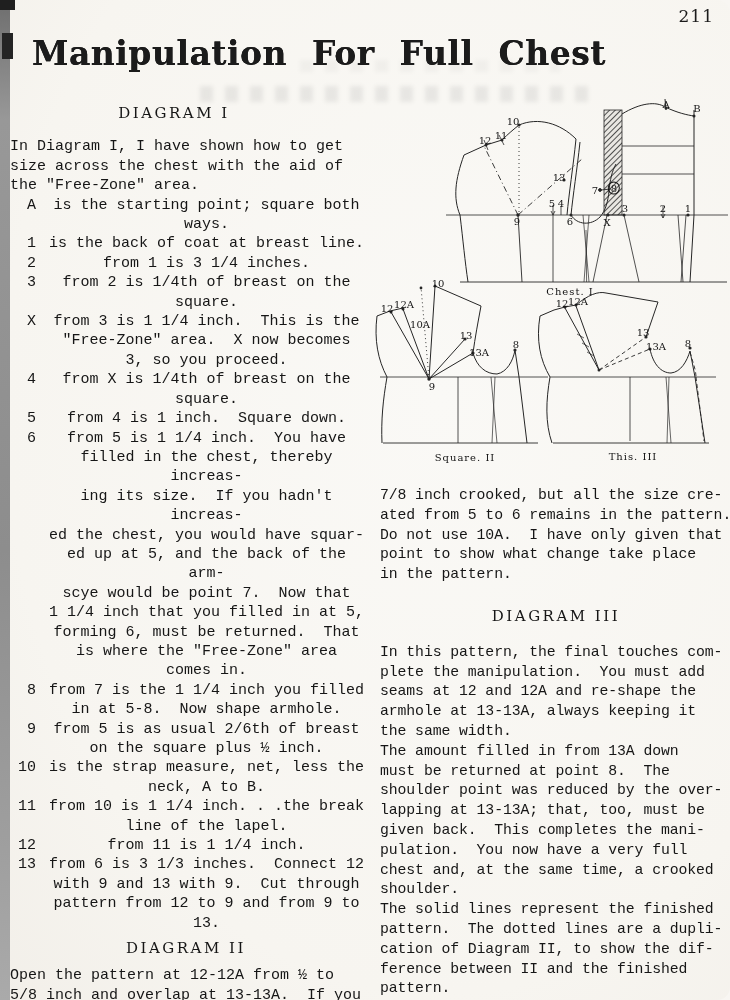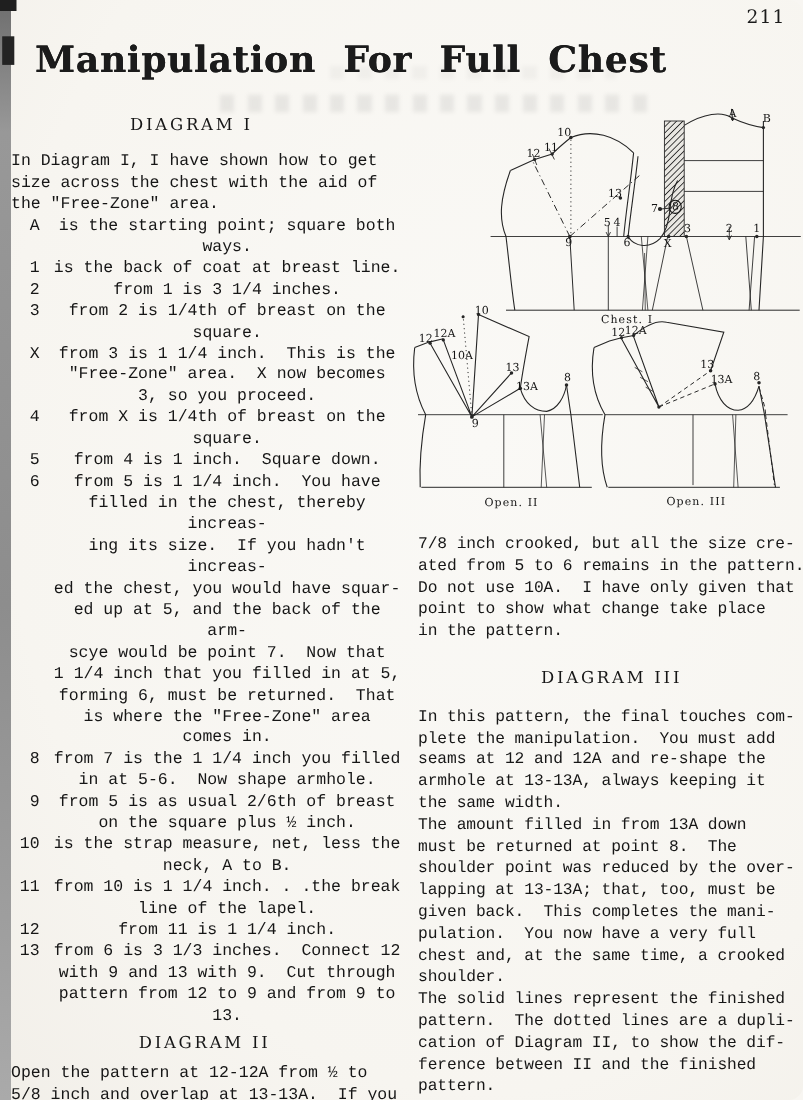--- a/index.html
+++ b/index.html
@@ -115,21 +115,21 @@
 ed up at 5, and the back of the arm-
 scye would be point 7.  Now that
 1 1/4 inch that you filled in at 5,
 forming 6, must be returned.  That
 is where the "Free-Zone" area
 comes in.</span>
         </div>
         <div class="li-row">
           <span class="li-label">8</span>
           <span class="li-text">from 7 is the 1 1/4 inch you filled
-in at 5-6.  Now shape armhole.</span>
+in at 5-8.  Now shape armhole.</span>
         </div>
         <div class="li-row">
           <span class="li-label">9</span>
           <span class="li-text">from 5 is as usual 2/6th of breast
 on the square plus ½ inch.</span>
         </div>
         <div class="li-row">
           <span class="li-label">10</span>
           <span class="li-text">is the strap measure, net, less the
 neck, A to B.</span>
@@ -289,21 +289,21 @@
             <circle cx="51" cy="8" r="1.4"></circle>
             <circle cx="21" cy="32" r="1.5"></circle>
           <circle cx="33" cy="29" r="1.5"></circle>
             <circle cx="95" cy="59" r="1.6"></circle>
             <circle cx="103" cy="73" r="1.6"></circle>
           <circle cx="59" cy="99" r="1.7"></circle>
             <circle cx="145" cy="70" r="1.6"></circle>
         </g>
       </g>
     </svg>
-    <span class="caption cap-2">Open. II</span>
+    <span class="caption cap-2">Square. II</span>
   <span class="pt" style="left: 50px; top: 4px; margin-top: 40px;">10A</span>
       <span class="pt" style="left: 68px; top: 3px;">10</span>
       <span class="pt" style="left: 17px; top: 28px;">12</span>
       <span class="pt" style="left: 34px; top: 24px;">12A</span>
       <span class="pt" style="left: 96px; top: 55px;">13</span>
       <span class="pt" style="left: 109px; top: 72px;">13A</span>
       <span class="pt" style="left: 62px; top: 106px;">9</span>
       <span class="pt" style="left: 146px; top: 64px;">8</span>
     </div>
 
@@ -329,21 +329,21 @@
         <g fill="#262626" stroke="none">
           <circle cx="35" cy="19" r="1.5"></circle>
             <circle cx="46" cy="17" r="1.5"></circle>
             <circle cx="116" cy="49" r="1.6"></circle>
           <circle cx="120" cy="61" r="1.6"></circle>
             <circle cx="160" cy="60" r="1.6"></circle>
             <circle cx="69" cy="82" r="1.5"></circle>
         </g>
       </g>
     </svg>
-    <span class="caption cap-3">Open. III</span>
+    <span class="caption cap-3">This. III</span>
   <span class="pt" style="left: 32px; top: 15px;">12</span>
       <span class="pt" style="left: 48px; top: 13px;">12A</span>
       <span class="pt" style="left: 113px; top: 44px;">13</span>
       <span class="pt" style="left: 126px; top: 58px;">13A</span>
       <span class="pt" style="left: 158px; top: 55px;">8</span>
     </div>
 
 </div>
 
 </body></html>

